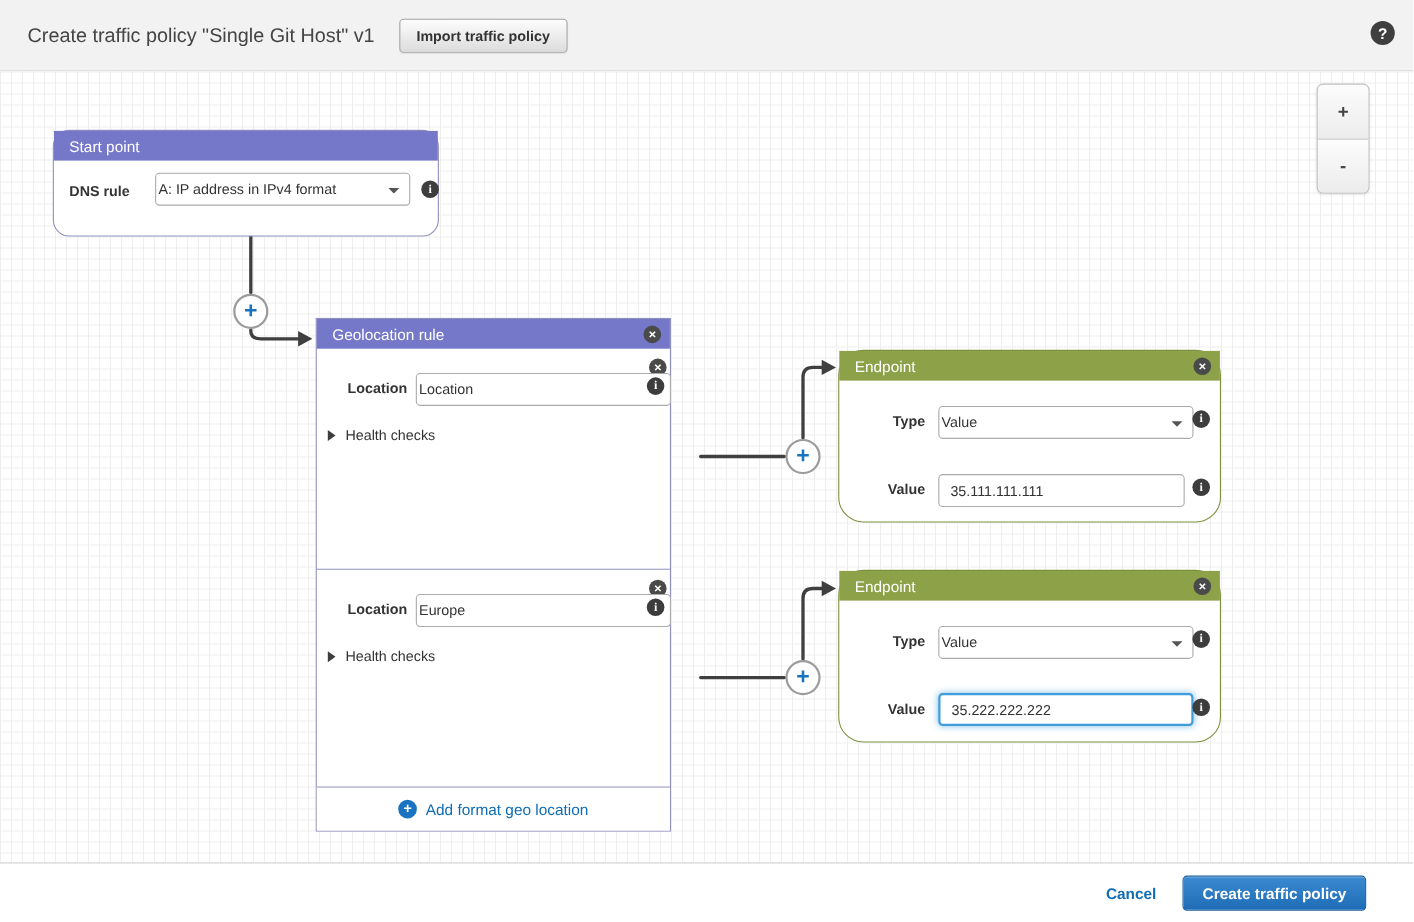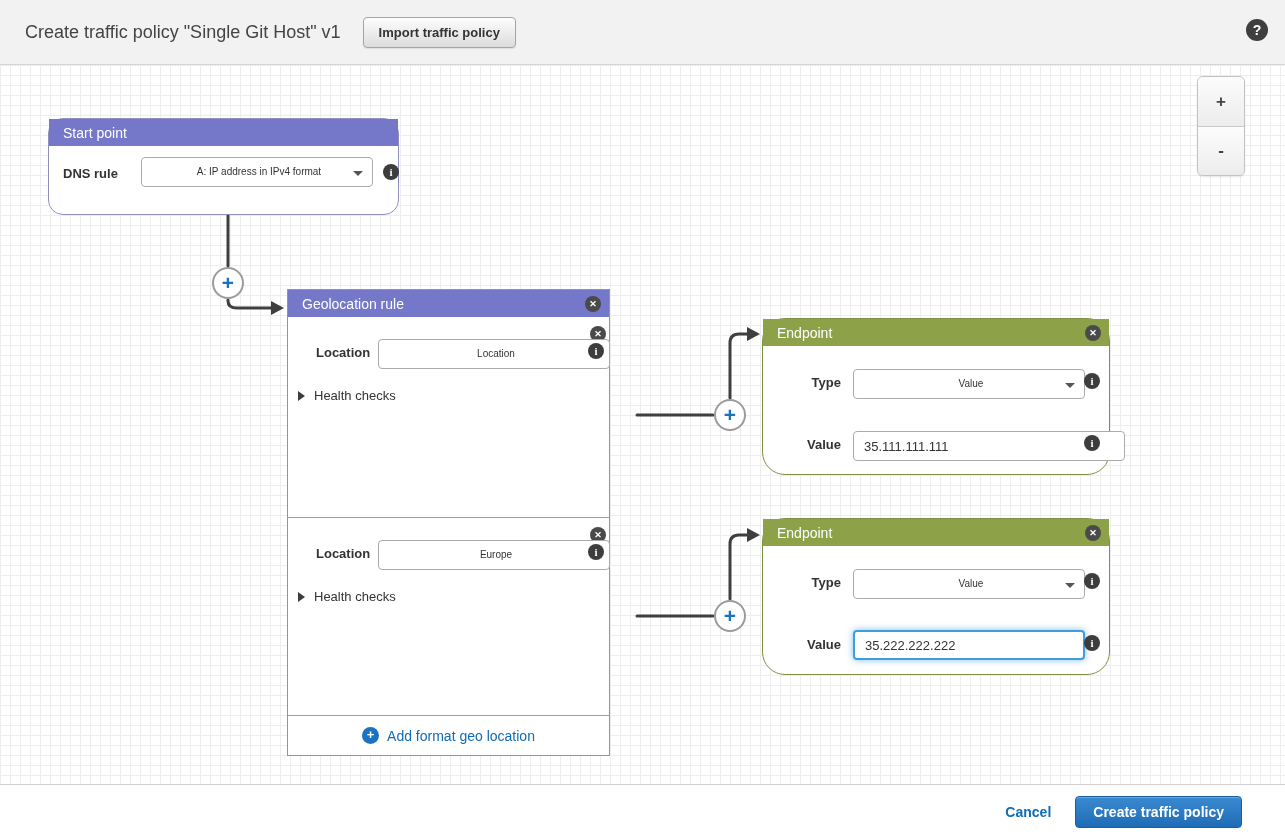--- a/index.html
+++ b/index.html
@@ -68,22 +68,22 @@
     cursor:pointer; flex:none;
   }
   .icon-info {
     width:16px; height:16px; border-radius:50%; background:#3d3d3d;
     color:#fff; font-size:11px; font-weight:bold; line-height:16px; text-align:center;
     font-family:"Liberation Serif", serif; cursor:pointer;
   }
   .dropdown {
     position:absolute; height:30px; background:#fff;
     border:1px solid #ababab; border-radius:4px;
-    font-size:10px; color:#333; line-height:28px; padding:0 24px 0 28px;
-    cursor:pointer; white-space:nowrap; overflow:hidden;text-align:center;
+    font-size:13px; color:#333; line-height:28px; padding:0 24px 0 2px;
+    cursor:pointer; white-space:nowrap; overflow:hidden;
   }
   .dd-caret {
     position:absolute; right:9px; top:13px; width:0; height:0;
     border-left:5px solid transparent; border-right:5px solid transparent;
     border-top:5px solid #555;
   }
   .field-label { position:absolute; font-size:13px; font-weight:bold; color:#333; }
   .text-input {
     position:absolute; height:30px; background:#fff;
     border:1px solid #ababab; border-radius:4px;
@@ -240,21 +240,21 @@
       <span class="header-title">Endpoint</span>
       <span class="icon-close">✕</span>
     </div>
     <span class="field-label" style="left:0; top:56px; width:78px; text-align:right;">Type</span>
     <div class="dropdown" style="left:90px; top:50px; width:232px;">
       <span>Value</span>
       <span class="dd-caret"></span>
     </div>
     <span class="icon-info" style="position:absolute; right:9px; top:54px;">i</span>
     <span class="field-label" style="left:0; top:118px; width:78px; text-align:right;">Value</span>
-    <input class="text-input" style="left: 90px; top: 112px; width: 272px;" value="35.111.111.111">
+    <input class="text-input" style="left: 90px; top: 112px; width: 224px;" value="35.111.111.111">
     <span class="icon-info" style="position:absolute; right:9px; top:116px;">i</span>
   </div>
 
   <div class="node green-box endpoint endpoint-2">
     <div class="node-header">
       <span class="header-title">Endpoint</span>
       <span class="icon-close">✕</span>
     </div>
     <span class="field-label" style="left:0; top:56px; width:78px; text-align:right;">Type</span>
     <div class="dropdown" style="left:90px; top:50px; width:232px;">

